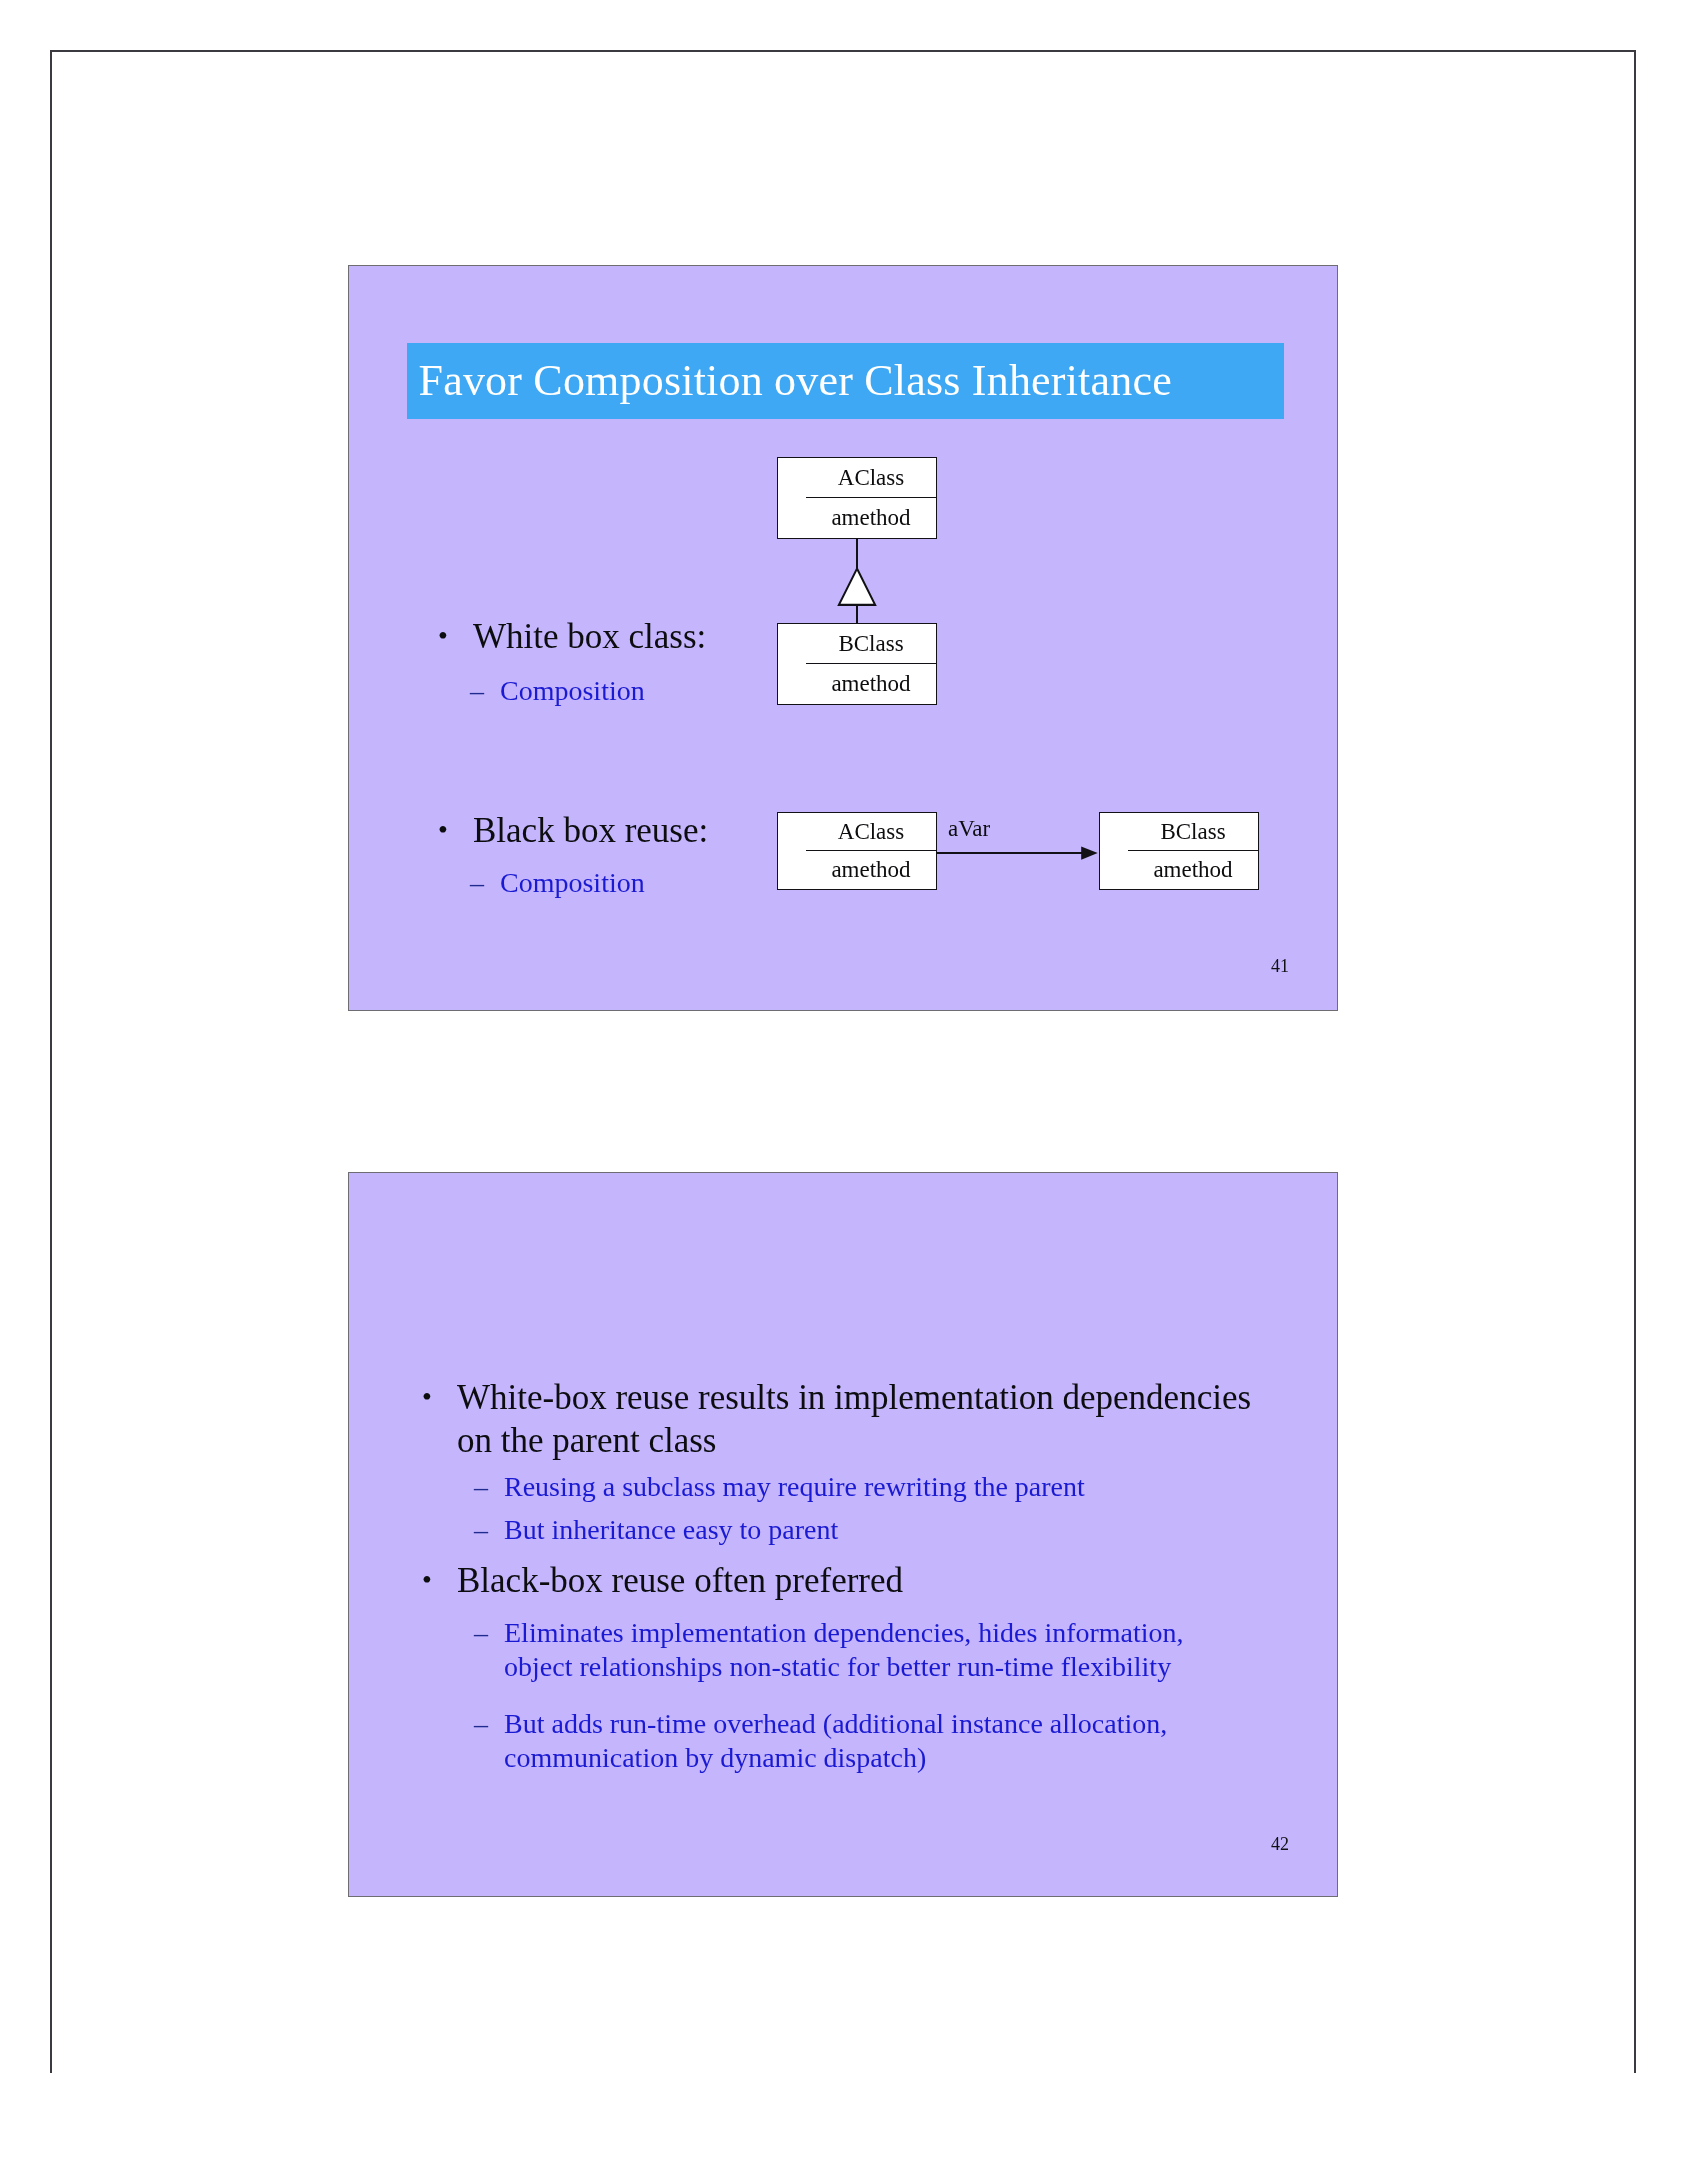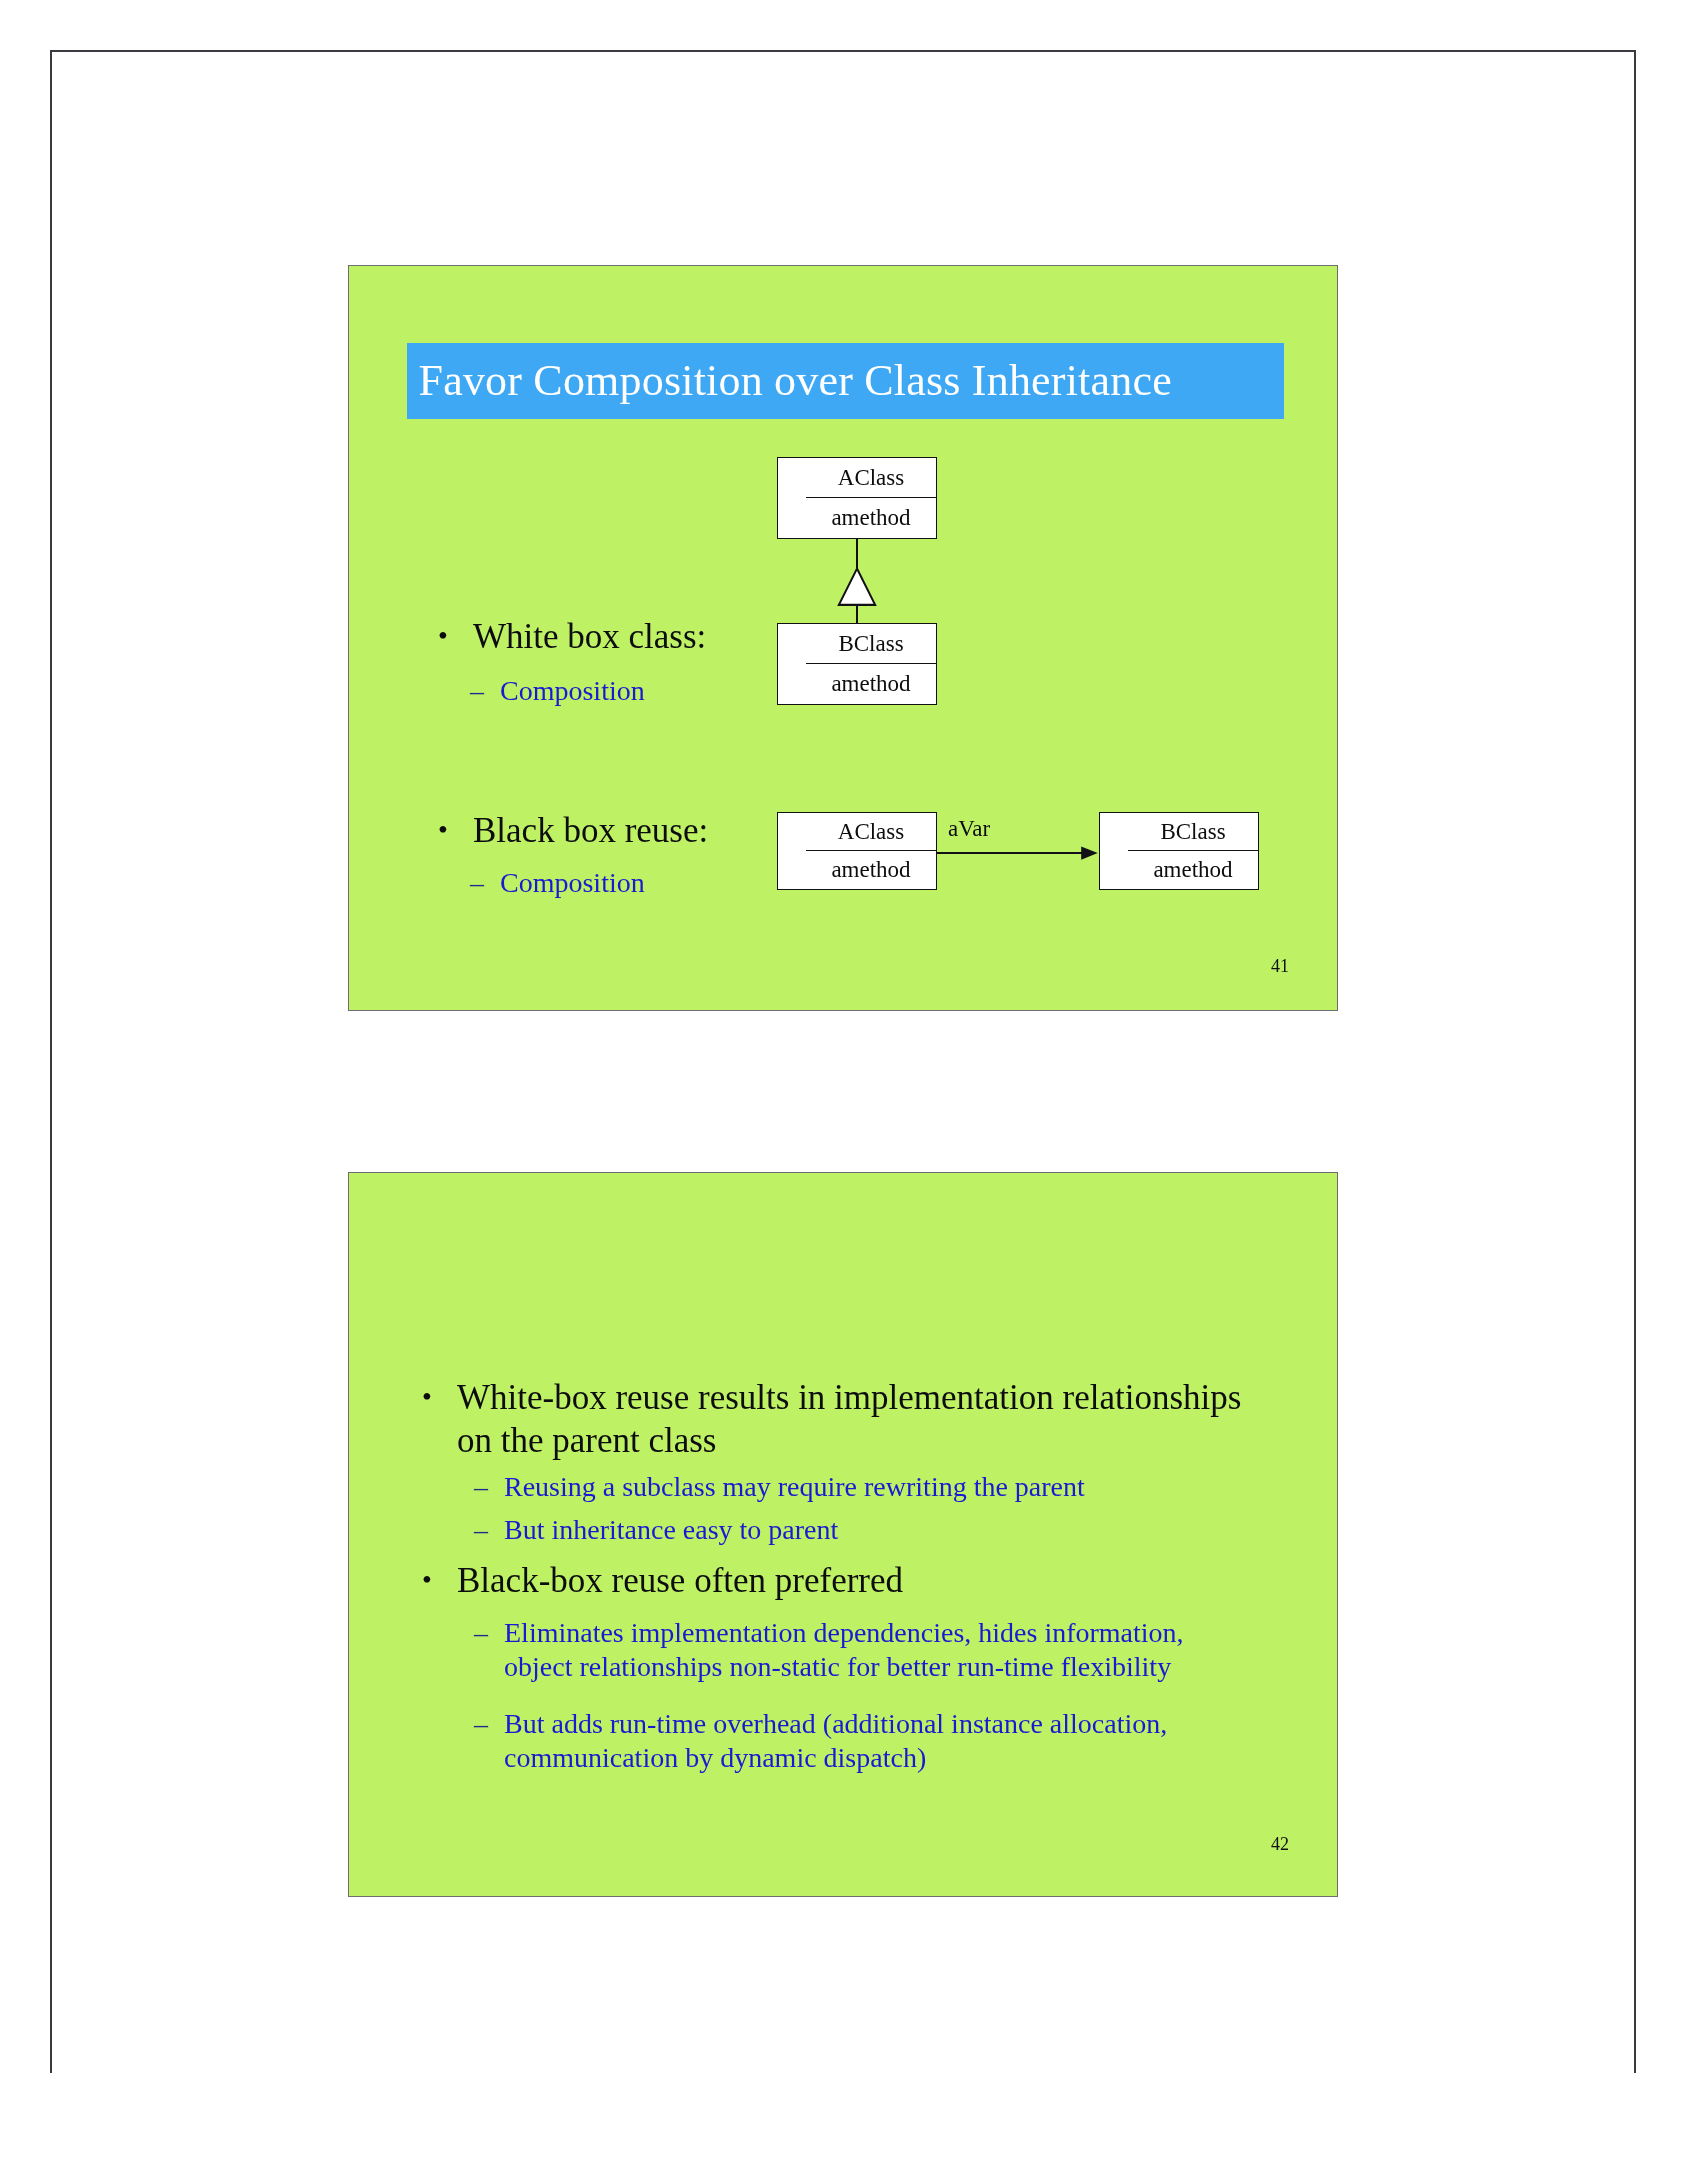--- a/index.html
+++ b/index.html
@@ -27,21 +27,21 @@
     border-right: 2.5px solid #3a3a40;
     border-top: 2.5px solid #3a3a40;
     border-bottom: none;
     box-sizing: border-box;
     pointer-events: none;
   }
 
   
   .slide {
     position: absolute;
-    background: #bef264;
+    background: #c4b5fd;
     border: 1.6px solid #6e6e72;
     box-sizing: border-box;
   }
   #slide-1 {
     left: 348px;
     top: 265px;
     width: 990px;
     height: 746px;
   }
   #slide-2 {
@@ -221,21 +221,21 @@
   </div>
 
   <div class="slide-number">41</div>
 </div>
 
 <div class="slide" id="slide-2">
 
 
   <div class="bullet-l1" style="left:73px; top:204px; width:832px;">
     <span class="marker">•</span>
-    <span class="body">White-box reuse results in implementation relationships on the parent class</span>
+    <span class="body">White-box reuse results in implementation dependencies on the parent class</span>
   </div>
 
   <div class="bullet-l2" style="left:125px; top:297px; width:791px;">
     <span class="marker">–</span>
     <span class="body">Reusing a subclass may require rewriting the parent</span>
   </div>
 
   <div class="bullet-l2" style="left:125px; top:340px; width:791px;">
     <span class="marker">–</span>
     <span class="body">But inheritance easy to parent</span>

